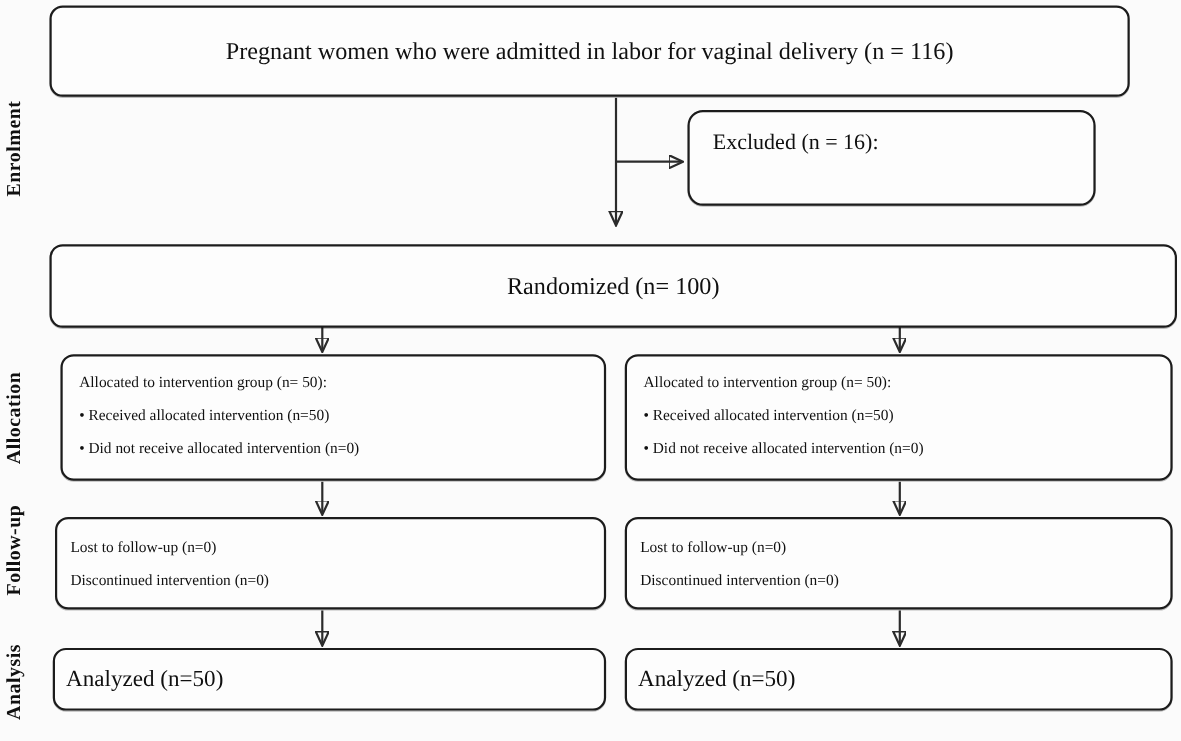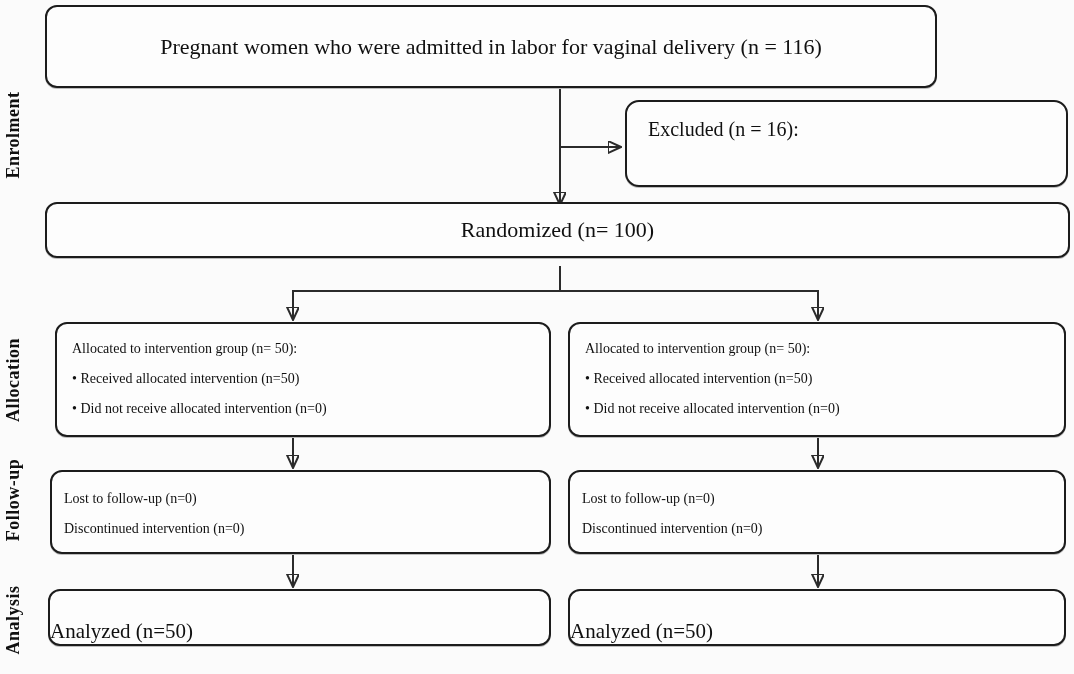--- a/index.html
+++ b/index.html
@@ -42,35 +42,35 @@
     align-items: center;
     justify-content: center;
     text-align: center;
     font-size: 22px;
   }
   .box .line {
     font-size: 14px;
     line-height: 30px;
     white-space: nowrap;
   }
-  .box-eligible   { left: 45px;  top: 5px;   width: 892px; height: 83px; }
-  .box-excluded   { left: 625px; top: 100px; width: 443px;  height: 87px;
+  .box-eligible   { left: 45px;  top: 5px;   width: 982px; height: 83px; }
+  .box-excluded   { left: 625px; top: 100px; width: 371px;  height: 87px;
                     padding: 13px 10px 0 21px; border-radius: 14px; }
   .box-excluded .line { line-height: 29px; font-size: 20px; }
-  .box-randomized { left: 45px;  top: 202px; width: 1025px; height: 56px; }
+  .box-randomized { left: 45px;  top: 222px; width: 1025px; height: 76px; }
   .box-alloc-left  { left: 55px;  top: 322px; width: 496px; height: 115px; padding: 10px 8px 0 15px; }
   .box-alloc-right { left: 568px; top: 322px; width: 498px; height: 115px; padding: 10px 8px 0 15px; }
   .box-followup-left  { left: 50px;  top: 470px; width: 501px; height: 84px; padding: 12px 8px 0 12px; }
   .box-followup-right { left: 568px; top: 470px; width: 498px; height: 84px; padding: 12px 8px 0 12px; }
   .box-analyzed-left  { left: 48px;  top: 589px; width: 503px; height: 57px; }
   .box-analyzed-right { left: 568px; top: 589px; width: 498px; height: 57px; }
   .box.single {
     display: flex;
-    align-items: flex-end;
-    padding-left: 0;
+    align-items: center;
+    padding-left: 10px;
     font-size: 21px;
   }
   .stage-label {
     position: absolute;
     transform: translate(-50%, -50%) rotate(-90deg);
     white-space: nowrap;
     font-weight: bold;
     font-size: 18px;
     letter-spacing: 0.5px;
     color: #101010;

